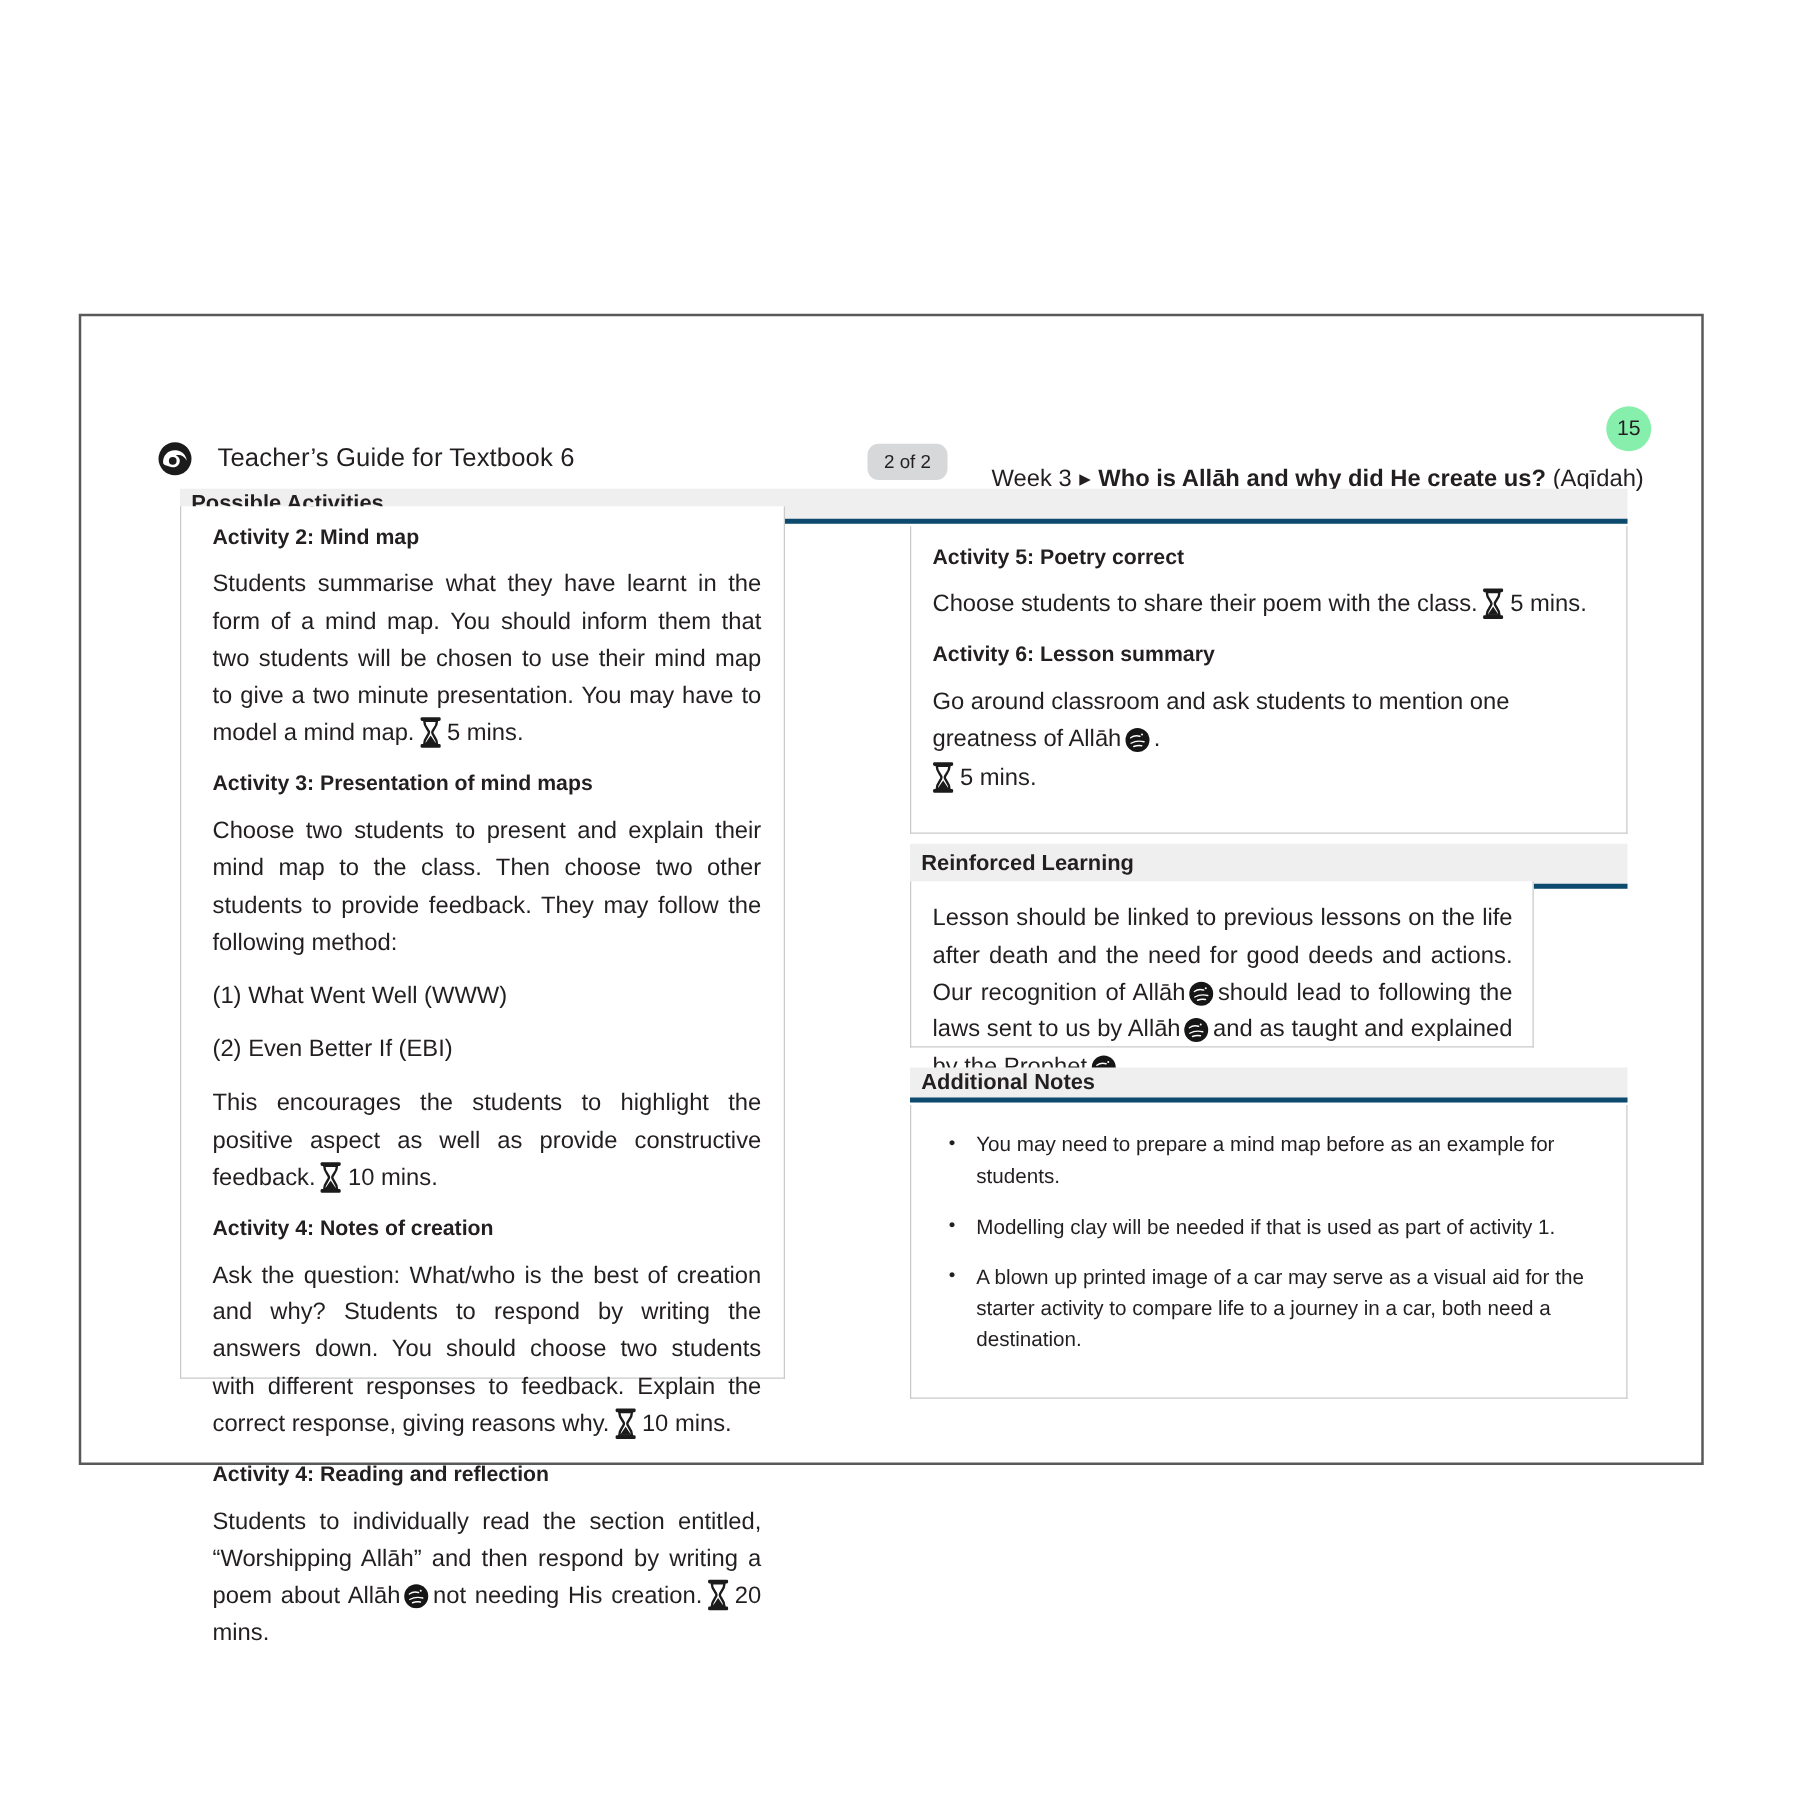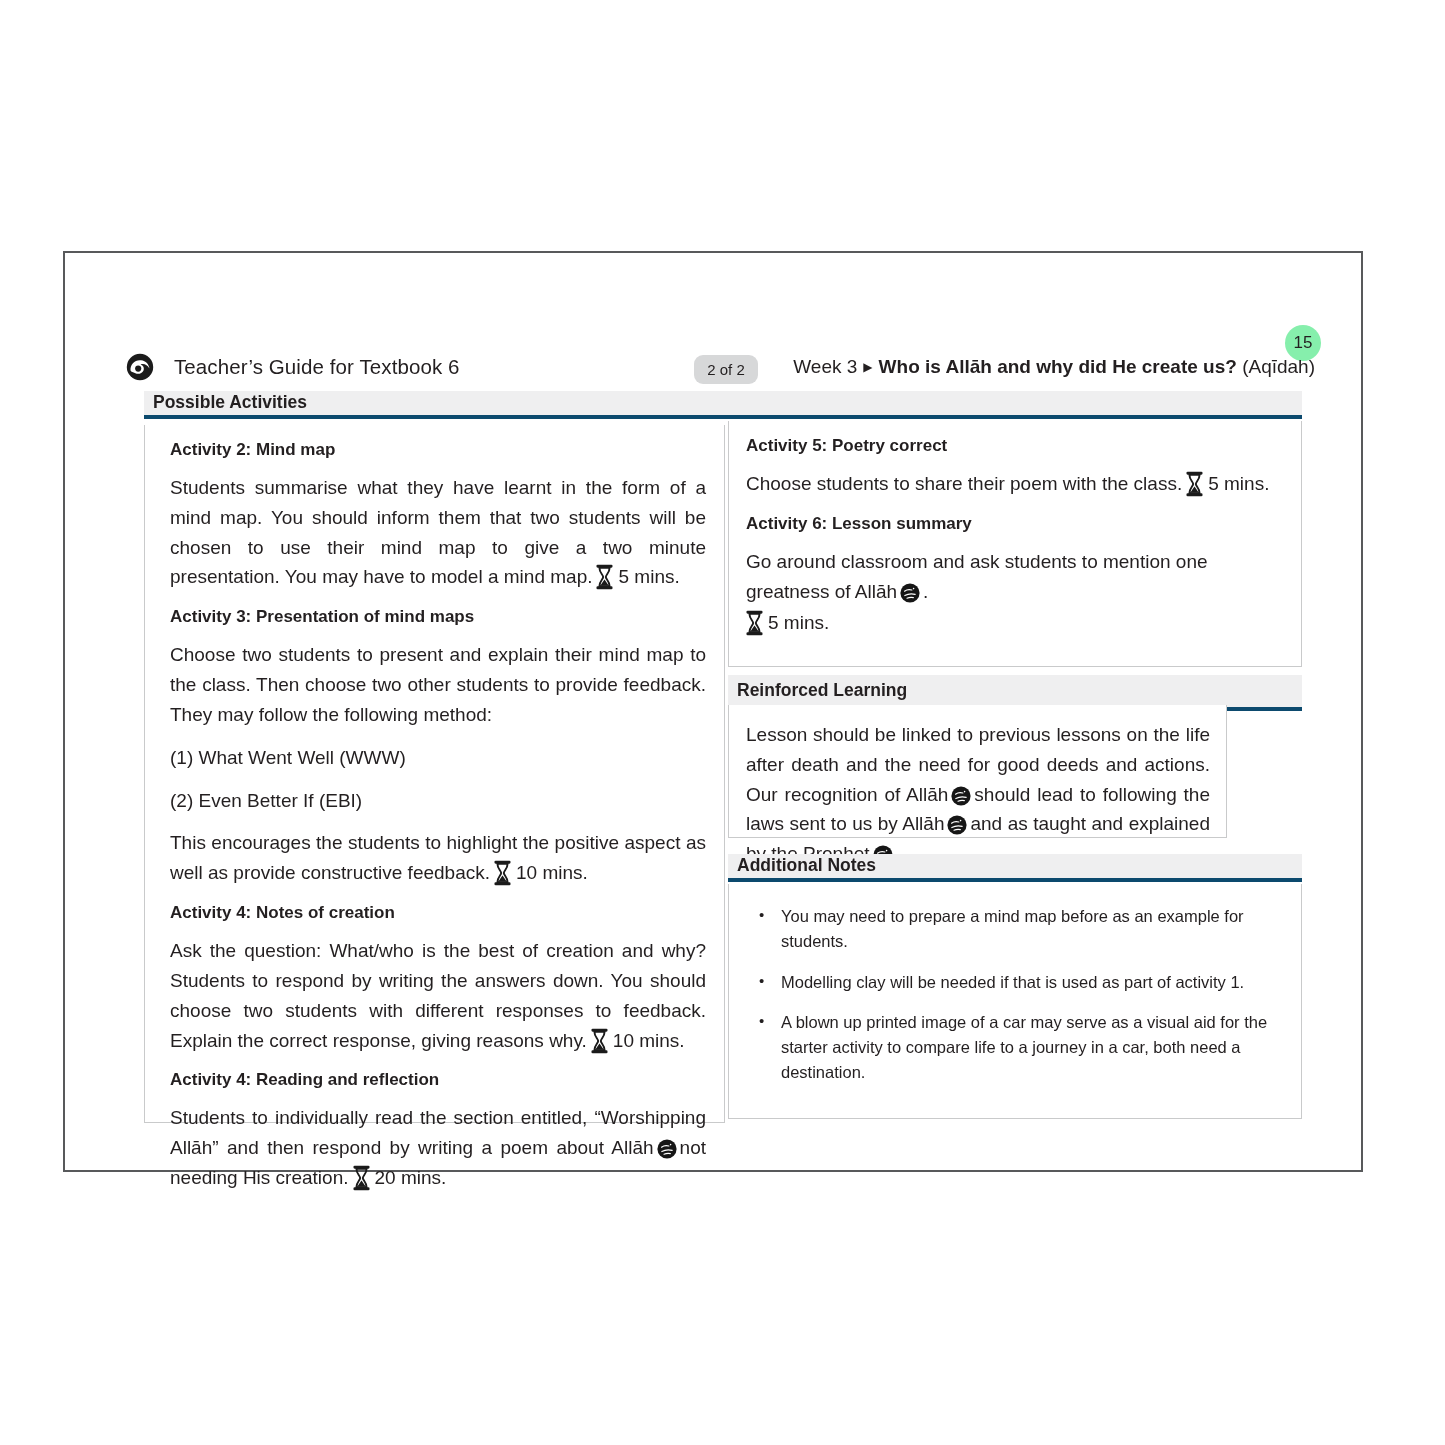--- a/index.html
+++ b/index.html
@@ -26,40 +26,40 @@
     display:flex; align-items:center; gap:20px;
   }
   .hdr-left .logo { width:28px; height:28px; display:block; }
   .book-title { font-size:20.5px; letter-spacing:0.1px; }
   .sheet-badge {
     position:absolute; left:629px; top:102px; width:64px; height:29px;
     background:#d7d8d9; border-radius:9px;
     font-size:15px; display:flex; align-items:center; justify-content:center;
   }
   .hdr-right {
-    position:absolute; right:46px; top:103px;
+    position:absolute; right:46px; top:120px;
     font-size:19px; white-space:nowrap;
   }
   .hdr-right .tri { font-size:12px; position:relative; top:-2px; margin:0 6px; }
   .hdr-right b { font-weight:bold; }
   
   .bar {
     position:absolute; background:#efeff0; border-bottom:4px solid #0c4a6e;
     font-weight:bold; font-size:17.5px;
     display:flex; align-items:center; padding-left:9px; padding-bottom:1px;
   }
   .bar-pa { left:79px; top:138px; width:1158px; height:28px; }
   .bar-rl { left:663px; top:422px; width:574px; height:36px; }
   .bar-an { left:663px; top:601px; width:574px; height:28px; }
   
   .box {
     position:absolute; background:#ffffff;
     border:1px solid #c9cacb; border-top:none;
   }
-  .box-left  { left:79px;  top:172px; width:581px; height:698px; padding:15px 18px 1px 25px; }
+  .box-left  { left:79px;  top:152px; width:484px; height:698px; padding:15px 18px 1px 25px; }
   .box-act-r { left:663px; top:168px; width:574px; height:246px; padding:15px 16px 0 17px; }
   .box-rl    { left:663px; top:452px; width:499px; height:133px; border-top:none; padding:15px 16px 0 17px; }
   .box-an    { left:663px; top:631px; width:574px; height:235px; padding:20px 14px 0 17px; }
   
   .act-title { font-weight:bold; font-size:17px; margin-bottom:13px; }
   .para { font-size:19px; line-height:1.57; margin-bottom:13px; }
   .just { text-align:justify; }
   .mb-lg { margin-bottom:15px; }
   .hg { width:17px; height:26px; vertical-align:-7px; margin:0 5px 0 4px; display:inline-block; }
   .hon { width:20px; height:20px; vertical-align:-5px; margin:0 3px; display:inline-block; }

